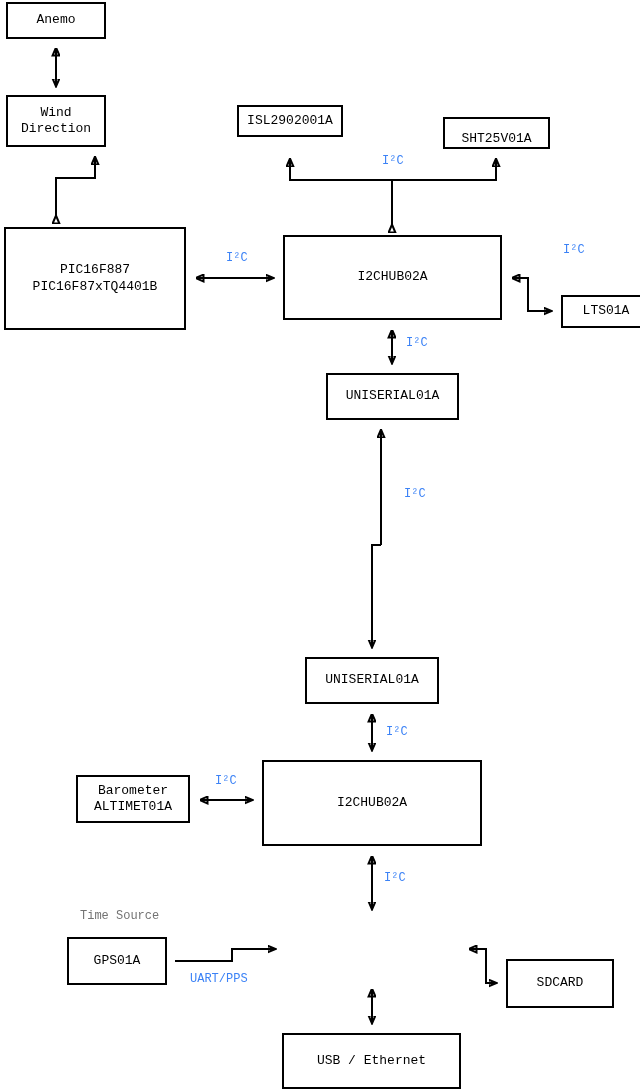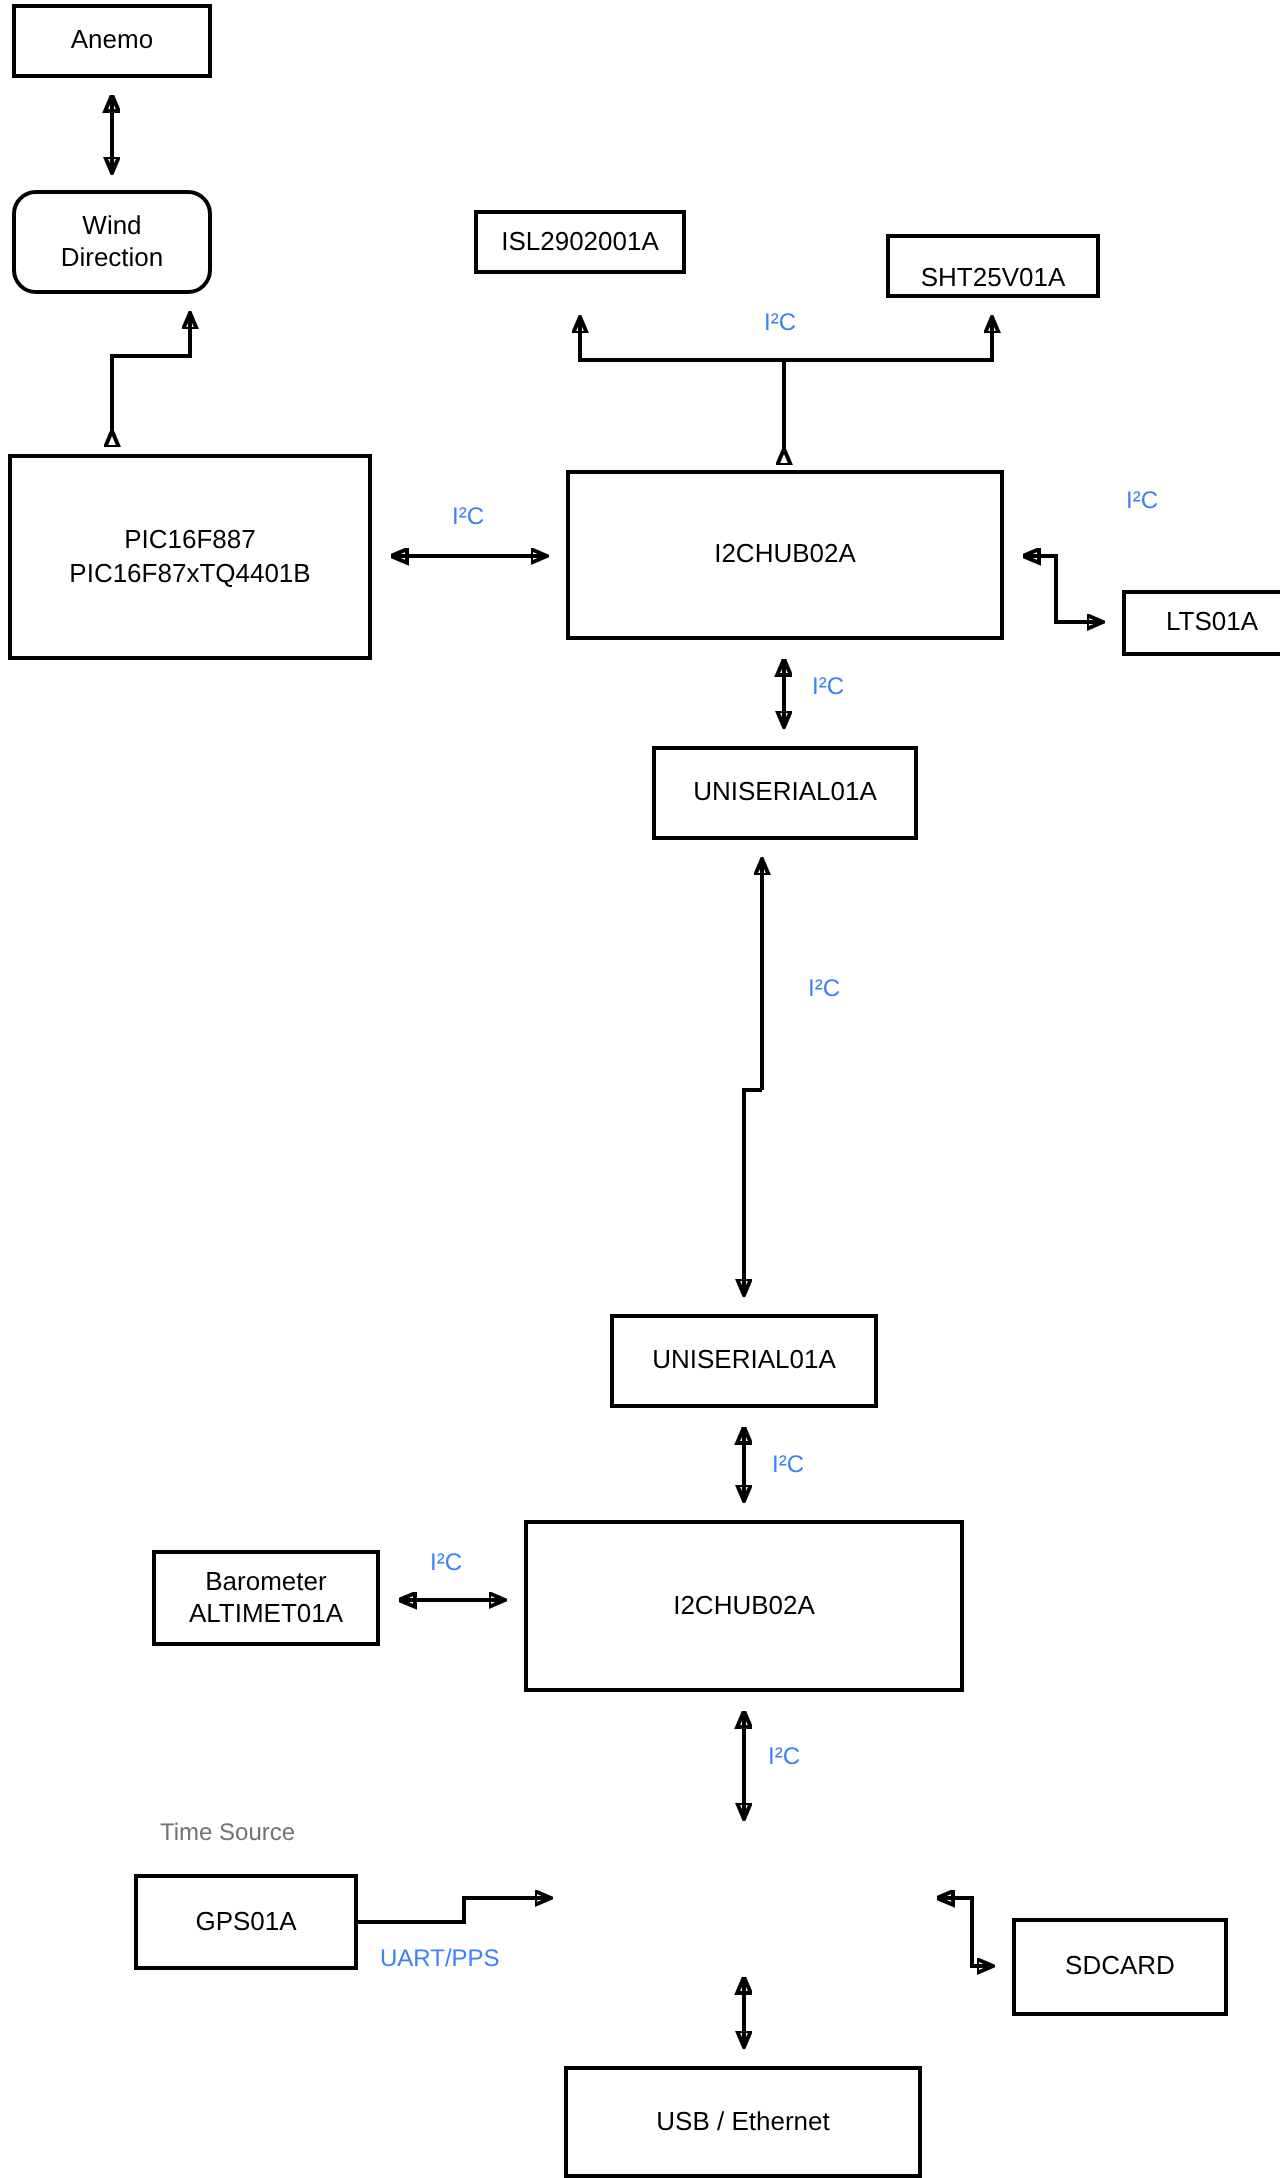--- a/index.html
+++ b/index.html
@@ -6,21 +6,21 @@
     margin: 0;
     padding: 0;
     background: #ffffff;
   }
   #canvas {
     position: relative;
     width: 640px;
     height: 1089px;
     background: #ffffff;
     overflow: hidden;
-    font-family: Liberation Sans, sans-serif;
+    font-family: Liberation Mono, monospace;
   }
   .node {
     position: absolute;
     box-sizing: border-box;
     border: 2px solid #000000;
     background: #ffffff;
     display: flex;
     align-items: center;
     justify-content: center;
     text-align: center;
@@ -100,21 +100,21 @@
 
     <path d="M469,949 L486,949 L486,983 L496,983" marker-start="url(#arrowstart)" marker-end="url(#arrow)"></path>
 
     <line x1="372" y1="989" x2="372" y2="1023" marker-start="url(#arrowstart)" marker-end="url(#arrow)"></line>
   </svg>
 
   <div class="node" style="left:6px; top:2px; width:100px; height:37px;">
     <span>Anemo</span>
   </div>
 
-  <div class="node" style="left:6px; top:95px; width:100px; height:52px;border-radius:12px;">
+  <div class="node" style="left:6px; top:95px; width:100px; height:52px;">
     <span>Wind<br>Direction</span>
   </div>
 
   <div class="node" style="left:4px; top:227px; width:182px; height:103px;">
     <span>PIC16F887<br>PIC16F87xTQ4401B</span>
   </div>
 
   <div class="node" style="left:237px; top:105px; width:106px; height:32px;">
     <span>ISL2902001A</span>
   </div>
@@ -140,21 +140,21 @@
   </div>
 
   <div class="node" style="left:262px; top:760px; width:220px; height:86px;">
     <span>I2CHUB02A</span>
   </div>
 
   <div class="node" style="left:76px; top:775px; width:114px; height:48px;">
     <span>Barometer<br>ALTIMET01A</span>
   </div>
 
-  <div class="node" style="left:67px; top:937px; width:112px; height:48px;">
+  <div class="node" style="left:67px; top:937px; width:100px; height:48px;">
     <span>GPS01A</span>
   </div>
 
 
   <div class="node" style="left:506px; top:959px; width:108px; height:49px;">
     <span>SDCARD</span>
   </div>
 
   <div class="node" style="left:282px; top:1033px; width:179px; height:56px;">
     <span>USB / Ethernet</span>

